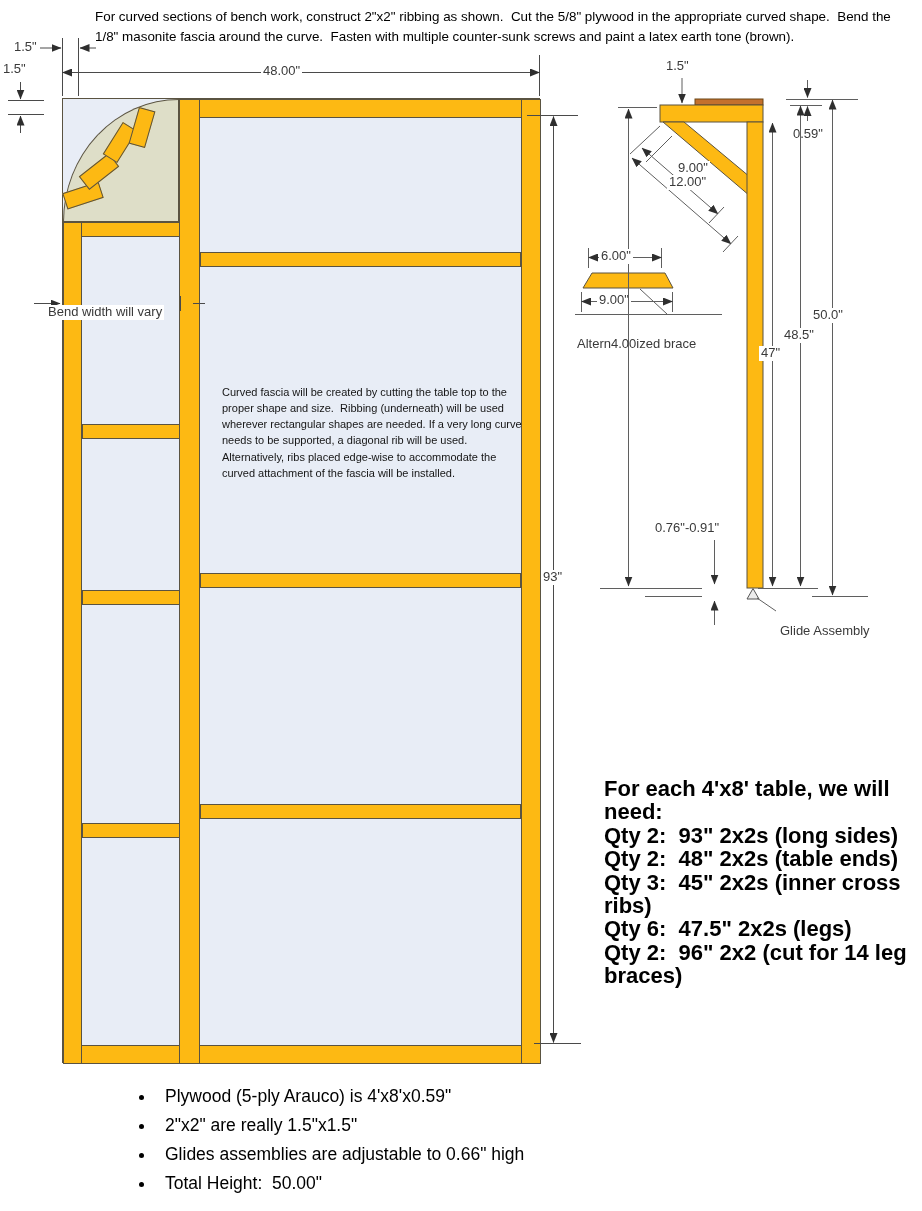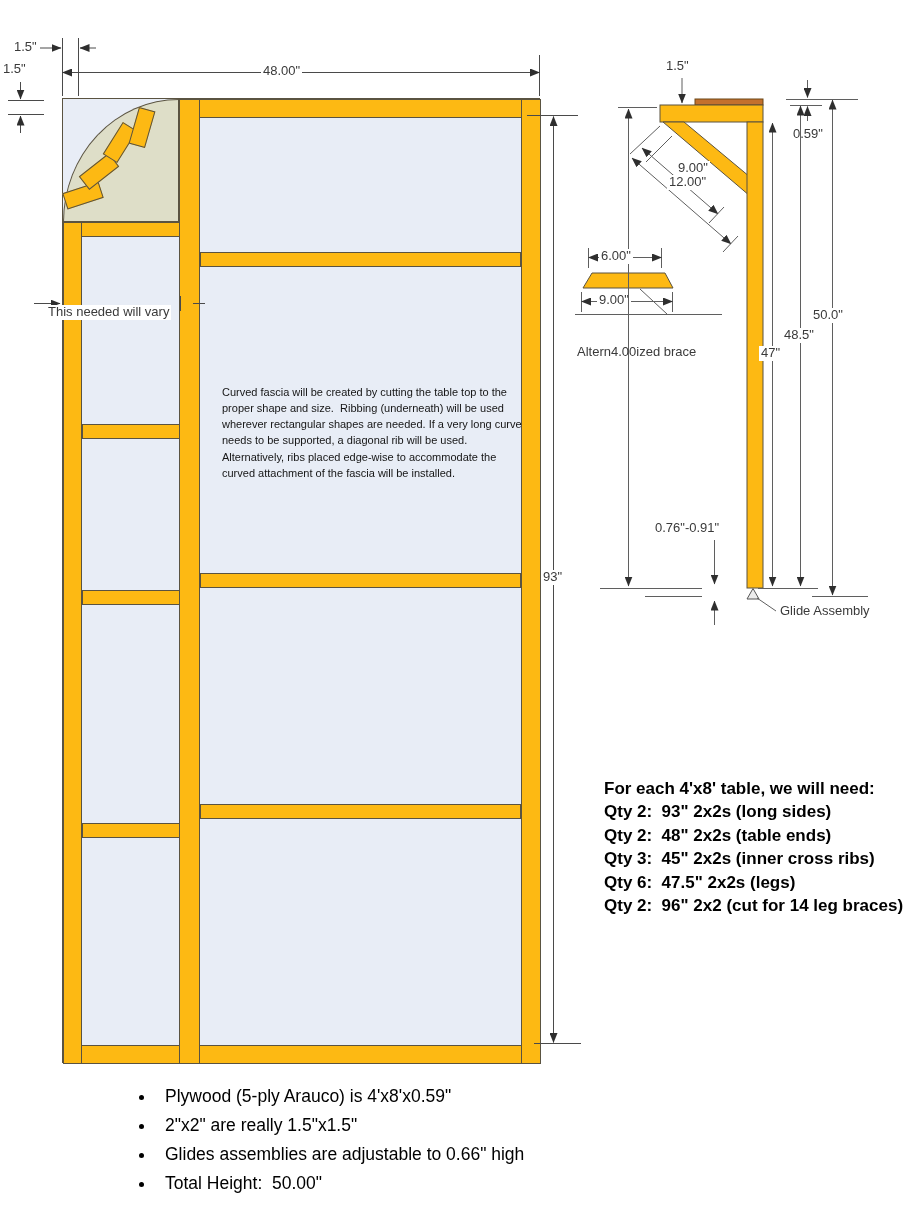--- a/index.html
+++ b/index.html
@@ -28,36 +28,37 @@
   .dim {
     position: absolute; font-size: 13px; color: #3a3a3a; white-space: nowrap; line-height: 1.15;
   }
   .dim.bg { background: #fff; padding: 0 2px; }
   .note-par {
     position: absolute; left: 222px; top: 384px; width: 300px;
     font-size: 11px; line-height: 1.47; color: #151515; white-space: pre-wrap;
   }
   .vline-over { position: absolute; width: 1px; background: #5f5f5f; }
 
-  .materials { position: absolute; left: 604px; top: 777px; font-size: 17px; font-weight: bold; color: #000; }
+  .materials { position: absolute; left: 604px; top: 777px; font-size: 22px; font-weight: bold; color: #000; }
   .materials div { line-height: 23.4px; white-space: pre-wrap; }
 
   .notes { position: absolute; left: 126px; top: 1085px; }
   .notes ul { list-style: disc; padding-left: 30px; }
   .notes li { font-size: 17.5px; color: #000; line-height: 22px; margin-bottom: 7px; padding-left: 9px; white-space: pre-wrap; }
 
   svg.overlay { position: absolute; left: 0; top: 0; pointer-events: none; }
   svg .dimline { stroke: #4a4a4a; stroke-width: 1; fill: none; }
   svg .dimline2 { stroke: #5f5f5f; stroke-width: 1; fill: none; }
 </style>
 </head>
 <body>
 
 <div class="page">
 
+  <div class="header-text">For curved sections of bench work, construct 2"x2" ribbing as shown.  Cut the 5/8" plywood in the appropriate curved shape.  Bend the 1/8" masonite fascia around the curve.  Fasten with multiple counter-sunk screws and paint a latex earth tone (brown).</div>
 
   <div class="frame">
 
     <div class="quadrant"></div>
     <div class="crib" style="left:1px;  top:88px; transform:rotate(-18deg);"></div>
     <div class="crib" style="left:17px; top:64px; transform:rotate(-38deg);"></div>
     <div class="crib" style="left:38px; top:35px; transform:rotate(-58deg);"></div>
     <div class="crib" style="left:60px; top:20px; transform:rotate(-74deg);"></div>
 
     <div class="rail" style="left:116px; top:0;     width:362px; height:19px;"></div>
@@ -127,36 +128,36 @@
       <line x1="714.5" y1="540" x2="714.5" y2="584" marker-end="url(#arr)"></line>
       <line x1="714.5" y1="625" x2="714.5" y2="601" marker-end="url(#arr)"></line>
       <path d="M776 611 L757 598"></path>
     </g>
   </svg>
 
   <div class="dim" style="left:14px; top:40px;">1.5"</div>
   <div class="dim" style="left:3px;  top:62px;">1.5"</div>
   <div class="dim bg" style="left:261px; top:64px;">48.00"</div>
   <div class="dim bg" style="left:541px; top:570px;">93"</div>
-  <div class="dim bg" style="left:46px; top:305px;">This needed will vary</div>
+  <div class="dim bg" style="left:46px; top:305px;">Bend width will vary</div>
   <div class="note-par">Curved fascia will be created by cutting the table top to the proper shape and size.  Ribbing (underneath) will be used wherever rectangular shapes are needed. If a very long curve needs to be supported, a diagonal rib will be used.  Alternatively, ribs placed edge-wise to accommodate the curved attachment of the fascia will be installed.</div>
 
   <div class="dim" style="left:666px; top:59px;">1.5"</div>
   <div class="dim" style="left:793px; top:127px;">0.59"</div>
   <div class="dim bg" style="left:676px; top:161px;">9.00"</div>
   <div class="dim bg" style="left:667px; top:175px;">12.00"</div>
   <div class="dim bg" style="left:599px; top:249px;">6.00"</div>
   <div class="dim bg" style="left:597px; top:293px;">9.00"</div>
   <div class="vline-over" style="left:628px; top:292px; height:20px;"></div>
-  <div class="dim" style="left:577px; top:337px;margin-top:8px;"><span>Altern</span><span>4.00</span><span>ized brace</span></div>
+  <div class="dim" style="left:577px; top:337px;"><span>Altern</span><span>4.00</span><span>ized brace</span></div>
   <div class="dim bg" style="left:759px; top:346px;">47"</div>
   <div class="dim bg" style="left:782px; top:328px;">48.5"</div>
   <div class="dim bg" style="left:811px; top:308px;">50.0"</div>
   <div class="dim bg" style="left:653px; top:521px;">0.76"-0.91"</div>
-  <div class="dim" style="left:780px; top:604px;">Glide Assembly</div>
+  <div class="dim" style="left:780px; top:624px;">Glide Assembly</div>
 
   <div class="materials">
     <div>For each 4'x8' table, we will need:</div>
     <div>Qty 2:  93" 2x2s (long sides)</div>
     <div>Qty 2:  48" 2x2s (table ends)</div>
     <div>Qty 3:  45" 2x2s (inner cross ribs)</div>
     <div>Qty 6:  47.5" 2x2s (legs)</div>
     <div>Qty 2:  96" 2x2 (cut for 14 leg braces)</div>
   </div>
 

